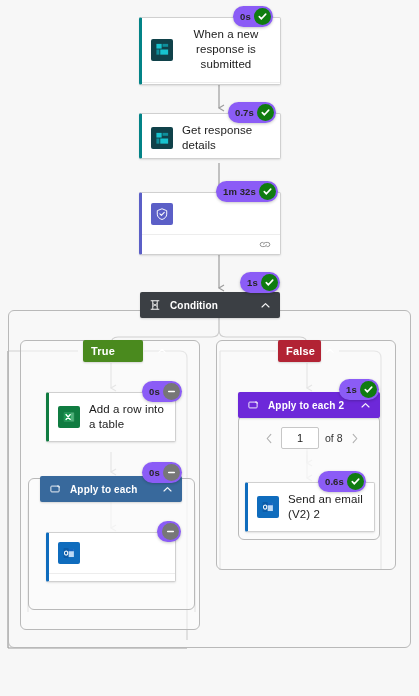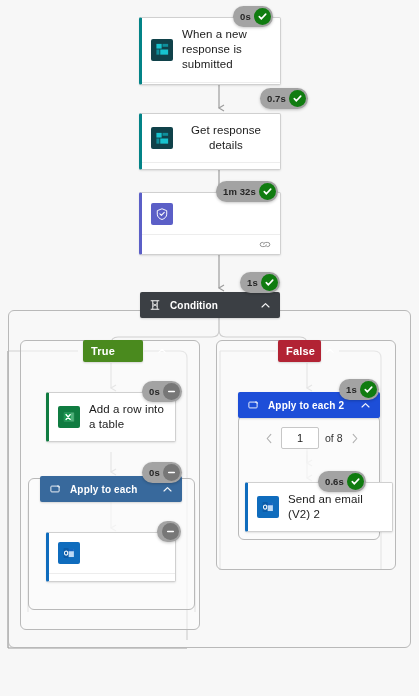--- a/index.html
+++ b/index.html
@@ -67,21 +67,21 @@
     border-radius: 2px;
     flex: 0 0 22px;
     display: flex; align-items: center; justify-content: center;
   }
   .appicon svg { display: block; }
 
   
   .badge {
     position: absolute;
     height: 21px;
-    background: #a3a3a3;
+    background: #8b5cf6;
     border-radius: 11px;
     box-shadow: 0 1px 3px rgba(0,0,0,0.22);
     display: flex;
     align-items: center;
     gap: 3px;
     padding: 0 2px 0 7px;
     z-index: 8;
   }
   .badge-time {
     font-size: 9.5px;
@@ -231,21 +231,21 @@
   <div class="scope" style="left:8px; top:310px; width:403px; height:338px;"></div>
 
   <div class="scope" style="left:20px; top:340px; width:180px; height:290px; background:rgba(252,252,252,0.5);"></div>
 
   <div class="scope" style="left:28px; top:478px; width:167px; height:132px; background:rgba(252,252,252,0.6);"></div>
 
   <div class="scope" style="left:216px; top:340px; width:180px; height:230px; background:rgba(252,252,252,0.5);"></div>
 
   <div class="scope" style="left:238px; top:415px; width:142px; height:125px; background:rgba(252,252,252,0.6);"></div>
 
-  <div class="card" style="left:139px; top:17px; width:142px; height:68px; border-left-color:#038387;">
+  <div class="card" style="left:139px; top:17px; width:142px; height:68px; border-left-color:#038387;text-align:center;">
     <div class="card-body">
       <span class="appicon" style="background:#10424a;">
         <svg width="15" height="15" viewBox="0 0 16 16">
           <rect x="1.5" y="2" width="5.6" height="5" fill="#17c4cf"></rect>
           <rect x="8" y="2" width="6" height="3.1" fill="#0f8f9b"></rect>
           <rect x="1.5" y="8" width="3.2" height="5.5" fill="#0f8f9b"></rect>
           <rect x="5.6" y="8" width="8.4" height="5.5" fill="#17c4cf"></rect>
         </svg>
       </span>
       <span class="card-title">When a new response is submitted</span>
@@ -261,37 +261,37 @@
   </div>
   <div class="badge" style="left:233px; top:6px;">
     <span class="badge-time">0s</span>
     <span class="badge-dot ok">
       <svg width="11" height="11" viewBox="0 0 12 12">
         <path d="M2.5,6.2 L4.8,8.5 L9.5,3.4" fill="none" stroke="#fff" stroke-width="1.8" stroke-linecap="round" stroke-linejoin="round"></path>
       </svg>
     </span>
   </div>
 
-  <div class="card" style="left:139px; top:113px; width:142px; height:57px; border-left-color:#038387;text-align:center;">
+  <div class="card" style="left:139px; top:113px; width:142px; height:46px; border-left-color:#038387;">
     <div class="card-body">
       <span class="appicon" style="background:#10424a;">
         <svg width="15" height="15" viewBox="0 0 16 16">
           <rect x="1.5" y="2" width="5.6" height="5" fill="#17c4cf"></rect>
           <rect x="8" y="2" width="6" height="3.1" fill="#0f8f9b"></rect>
           <rect x="1.5" y="8" width="3.2" height="5.5" fill="#0f8f9b"></rect>
           <rect x="5.6" y="8" width="8.4" height="5.5" fill="#17c4cf"></rect>
         </svg>
       </span>
       <span class="card-title">Get response details</span>
     </div>
     <div class="card-foot">
       
     </div>
   </div>
-  <div class="badge" style="left:228px; top:88px;margin-left:32px;">
+  <div class="badge" style="left:228px; top:102px;">
     <span class="badge-time">0.7s</span>
     <span class="badge-dot ok">
       <svg width="11" height="11" viewBox="0 0 12 12">
         <path d="M2.5,6.2 L4.8,8.5 L9.5,3.4" fill="none" stroke="#fff" stroke-width="1.8" stroke-linecap="round" stroke-linejoin="round"></path>
       </svg>
     </span>
   </div>
 
   <div class="card" style="left:139px; top:192px; width:142px; height:63px; border-left-color:#5b5fc7;">
     <div class="card-body">
@@ -428,21 +428,21 @@
   </div>
   <div class="badge" style="left:157px; top:521px; padding-left:2px;">
     <span class="badge-time"></span>
     <span class="badge-dot skip">
       <svg width="11" height="11" viewBox="0 0 12 12">
         <path d="M3,6 L9,6" stroke="#fff" stroke-width="1.8" stroke-linecap="round"></path>
       </svg>
     </span>
   </div>
 
-  <div class="nodehdr" style="left:238px; top:392px; width:142px; background:#1d4ed8;">
+  <div class="nodehdr" style="left:238px; top:392px; width:142px; background:#6d28d9;">
     <span class="hdr-ico">
       <svg width="12" height="12" viewBox="0 0 14 14">
         <rect x="2.2" y="3.6" width="9.6" height="6.8" rx="1" fill="none" stroke="#fff" stroke-width="1.1"></rect>
         <path d="M9.4,3.6 L11.8,3.6 L11.8,5.6" fill="none" stroke="#fff" stroke-width="1.1"></path>
       </svg>
     </span>
     <span class="hdr-label">Apply to each 2</span>
     <span class="hdr-chev">
       <svg width="11" height="11" viewBox="0 0 12 12">
         <path d="M2.2,7.6 L6,3.9 L9.8,7.6" fill="none" stroke="#fff" stroke-width="1.3" stroke-linecap="round" stroke-linejoin="round"></path>
@@ -466,21 +466,21 @@
     </span>
     <span class="pager-box">1</span>
     <span class="pager-of">of 8</span>
     <span class="pager-arrow">
       <svg width="8" height="11" viewBox="0 0 8 12">
         <path d="M2,1.5 L6,6 L2,10.5" fill="none" stroke="currentColor" stroke-width="1.2" stroke-linecap="round" stroke-linejoin="round"></path>
       </svg>
     </span>
   </div>
 
-  <div class="card" style="left:245px; top:482px; width:148px; height:50px; border-left-color:#0f6cbd;">
+  <div class="card" style="left:245px; top:482px; width:130px; height:50px; border-left-color:#0f6cbd;">
     <div class="card-body">
       <span class="appicon" style="background:#0f6cbd;">
         <svg width="14" height="14" viewBox="0 0 16 16">
           <rect x="6.2" y="3.4" width="7.4" height="9.2" fill="#bcd9f5"></rect>
           <rect x="6.2" y="3.4" width="7.4" height="2.6" fill="#1565c0"></rect>
           <rect x="1.8" y="2.4" width="5.8" height="11.2" rx="0.8" fill="#0b5ca8"></rect>
           <ellipse cx="4.7" cy="8" rx="1.9" ry="2.4" fill="none" stroke="#fff" stroke-width="1.2"></ellipse>
         </svg>
       </span>
       <span class="card-title">Send an email (V2) 2</span>

